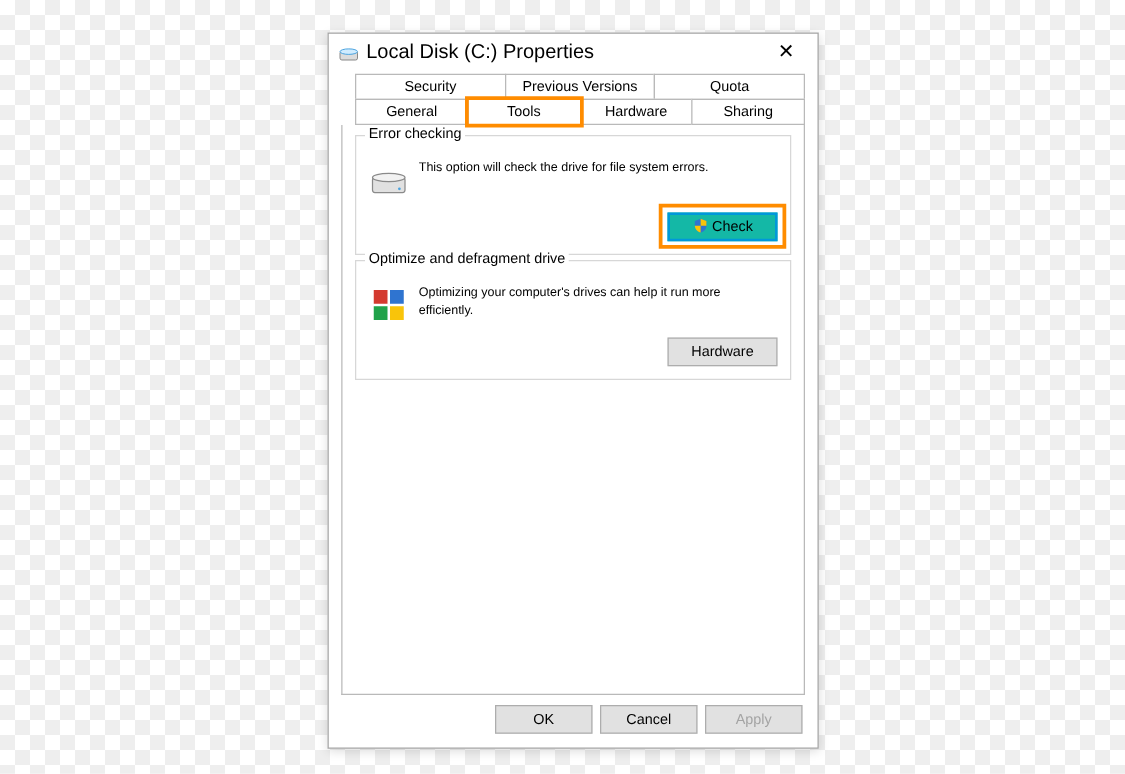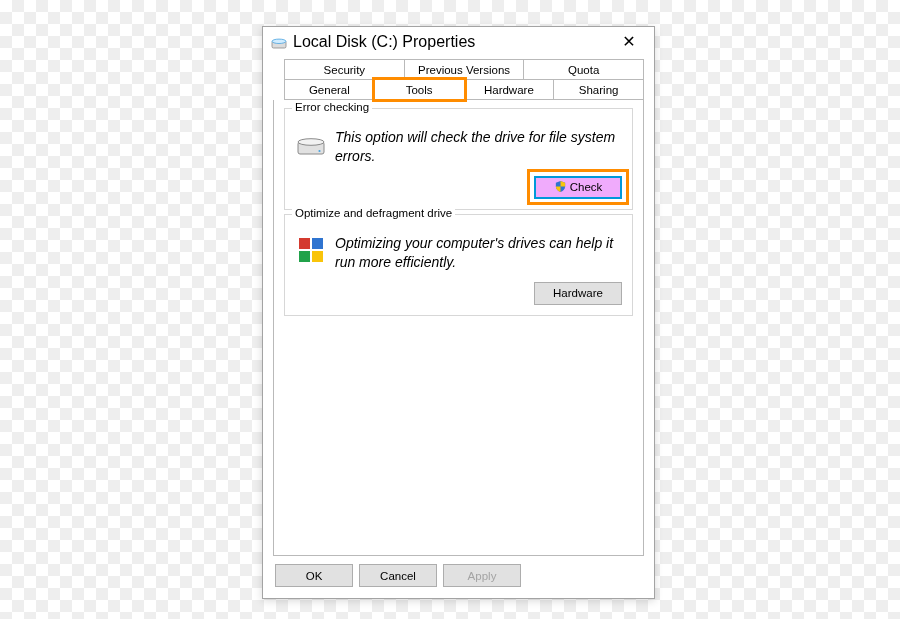--- a/index.html
+++ b/index.html
@@ -134,60 +134,60 @@
     .group-icon {
       width: 32px;
       height: 32px;
       flex: none;
       margin-right: 8px;
       display: flex;
       align-items: center;
       justify-content: center;
     }
     .group-text {
-      font-size: 14px;
+      font-size: 10px;
       line-height: 1.35;
       padding-top: 0;
-      font-style: italic;
     }
     .group-btn-row {
       text-align: right;
       margin-top: 10px;
     }
     .win-btn {
       display: inline-flex;
       align-items: center;
       justify-content: center;
       height: 23px;
       min-width: 88px;
       padding: 0 12px;
       border: 1px solid #adadad;
       background: #e1e1e1;
       font-size: 11.5px;
       color: #000;
       gap: 3px;
     }
     .check-btn {
       border: 2px solid #0098da;
-      background: #f0abfc;
+      background: #14b8a6;
       position: relative;
     }
     .check-btn-wrap {
       display: inline-block;
       position: relative;
     }
     .check-btn-wrap::after {
       content: "";
       position: absolute;
       left: -7px; right: -7px; top: -7px; bottom: -6px;
       border: 3px solid #ff8c00;
       pointer-events: none;
     }
     .footer {
       display: flex;
+      justify-content: flex-end;
       gap: 6px;
       padding: 8px 12px;
       border-top: 0;
     }
     .footer .win-btn {
       min-width: 78px;
     }
     .win-btn.disabled {
       color: #a4a4a4;
     }

